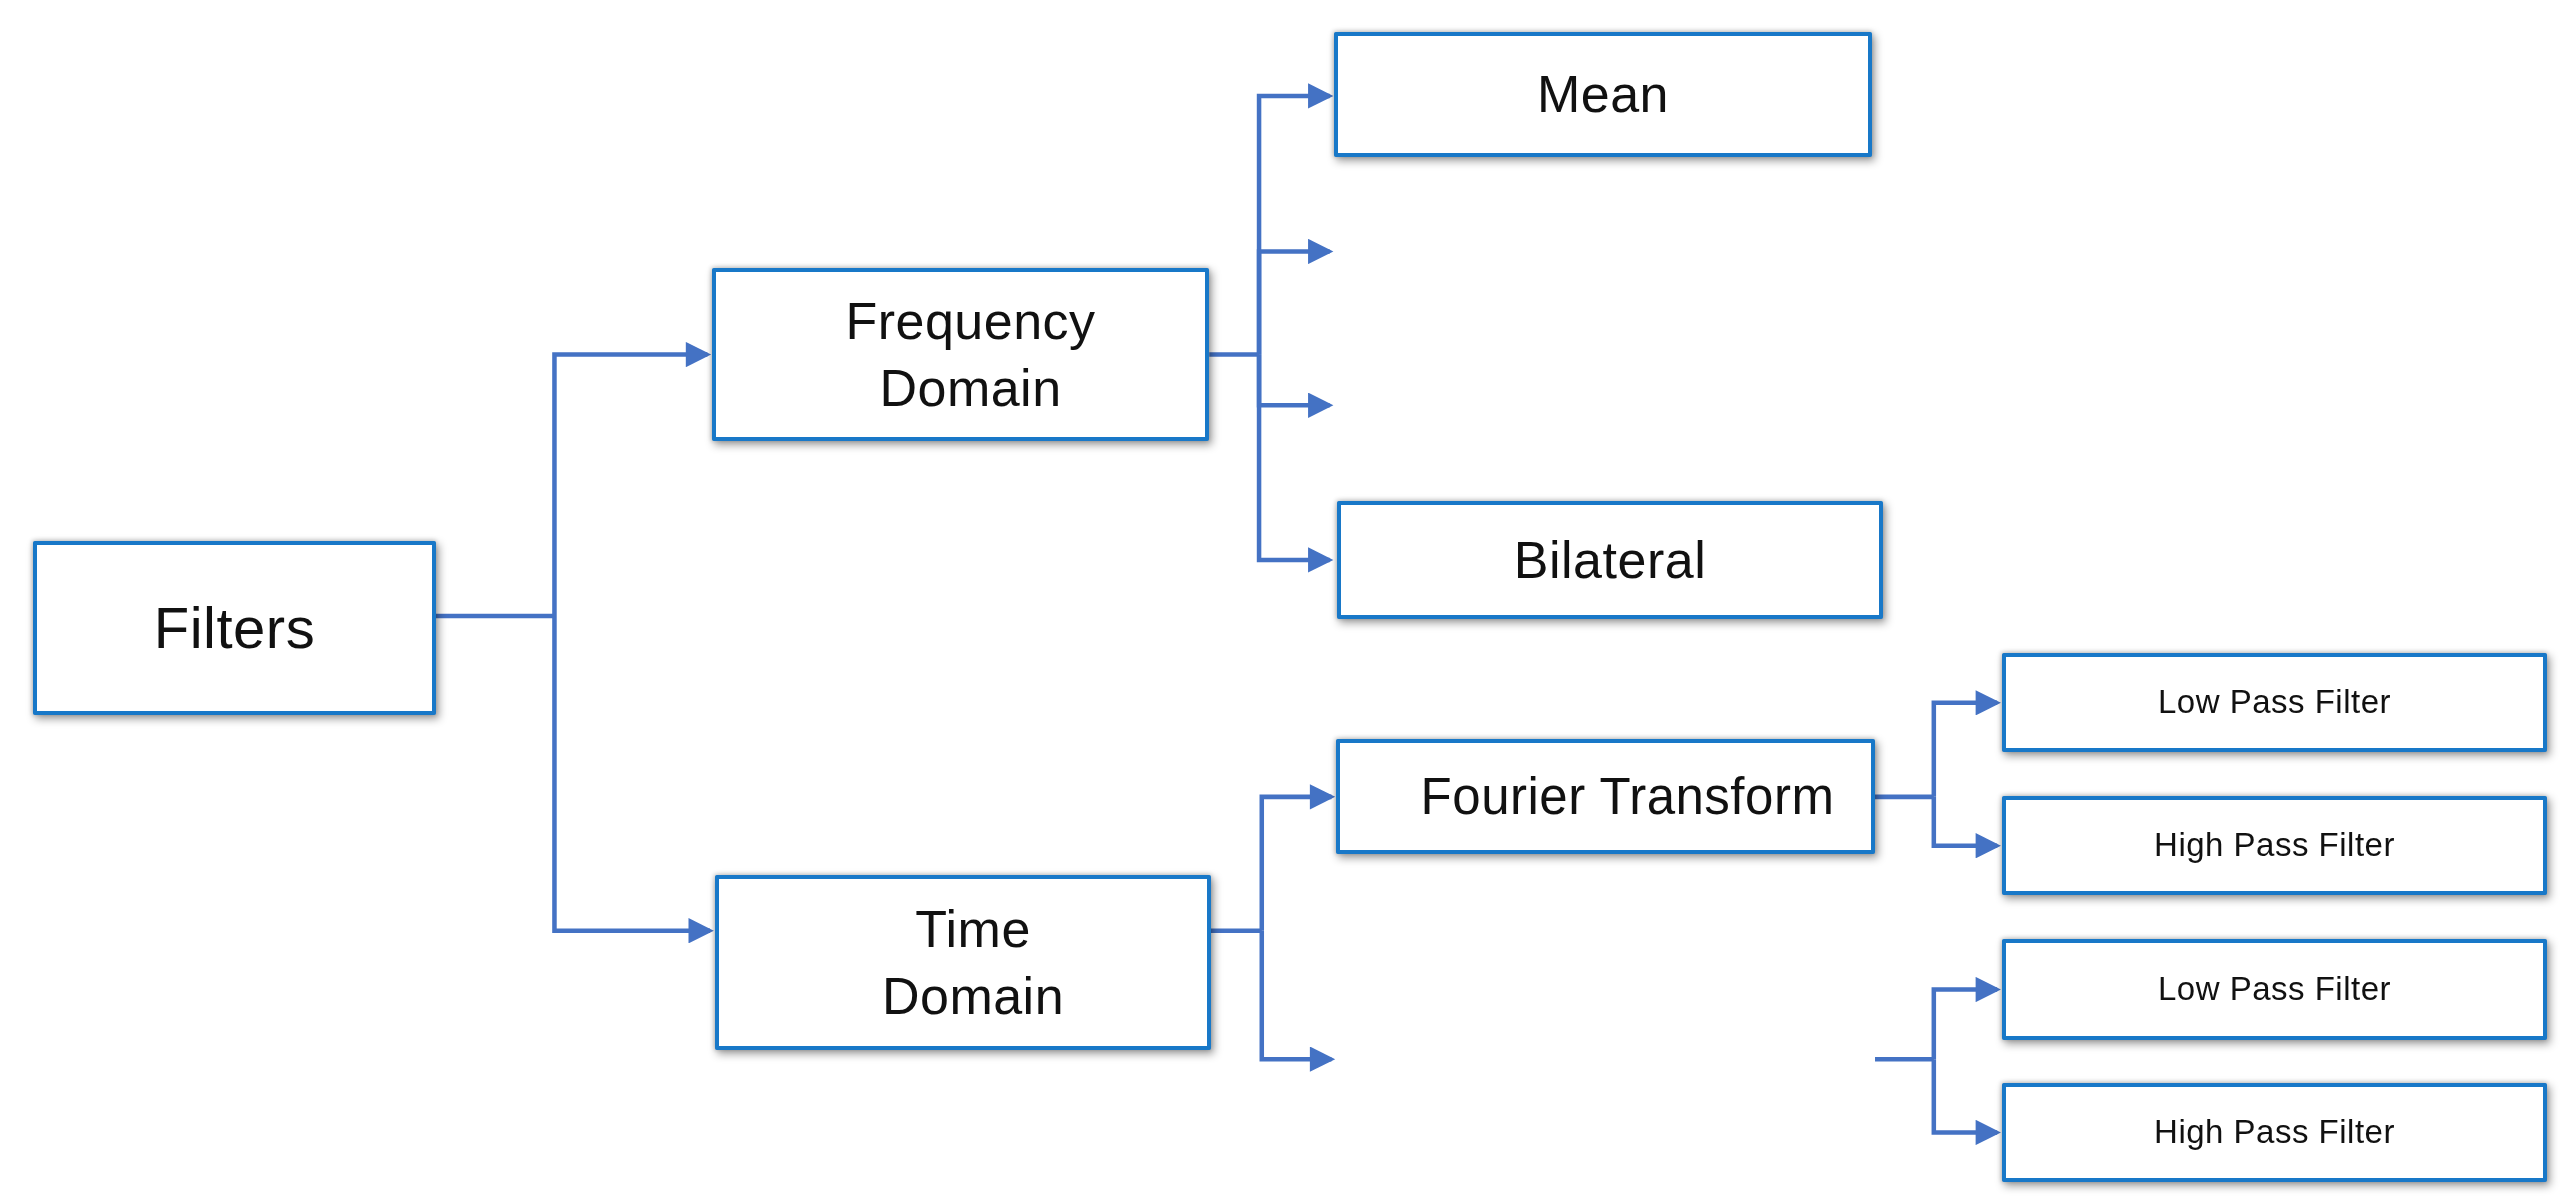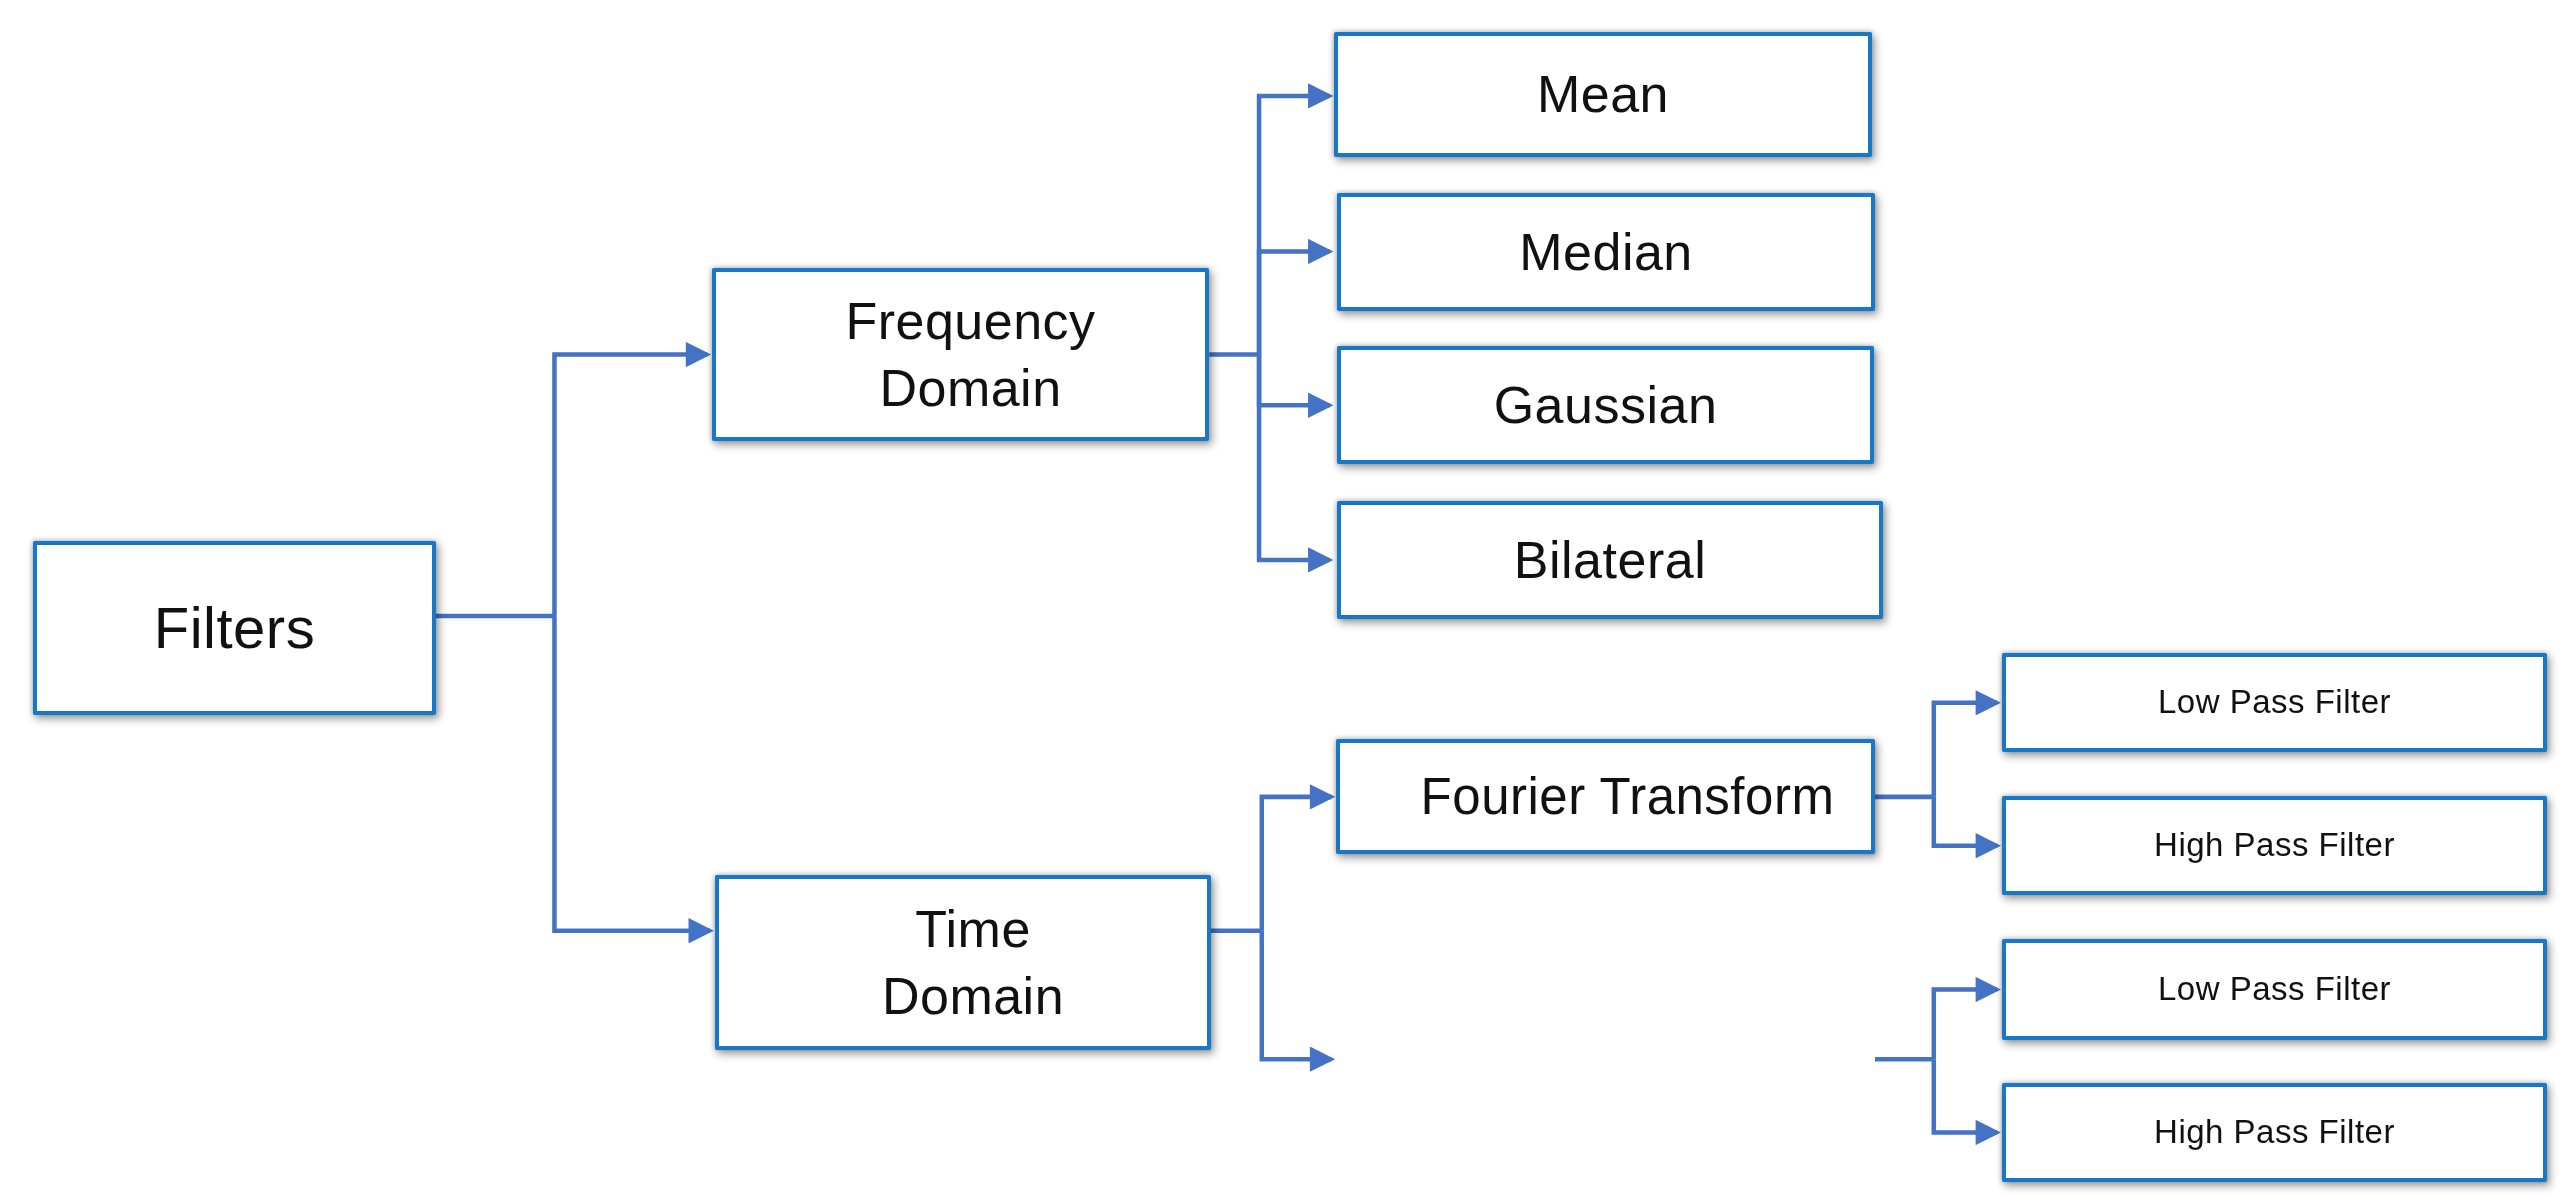--- a/index.html
+++ b/index.html
@@ -97,27 +97,21 @@
 
   <div class="node lv1" style="left:715px;top:843px;width:496px;height:175px;margin-top:32px;">
     <span class="label">Time
 Domain</span>
   </div>
 
   <div class="node lv2" style="left:1334px;top:32px;width:538px;height:125px;">
     <span class="label">Mean</span>
   </div>
 
-  <div class="node lv2" style="left:1337px;top:193px;width:538px;height:118px;">
-    <span class="label">Median</span>
-  </div>
 
-  <div class="node lv2" style="left:1337px;top:346px;width:537px;height:118px;">
-    <span class="label">Gaussian</span>
-  </div>
 
   <div class="node lv2" style="left:1337px;top:501px;width:546px;height:118px;">
     <span class="label">Bilateral</span>
   </div>
 
   <div class="node lv2b" style="left:1336px;top:739px;width:539px;height:115px;padding-left:44px;">
     <span class="label">Fourier Transform</span>
   </div>
 
 

